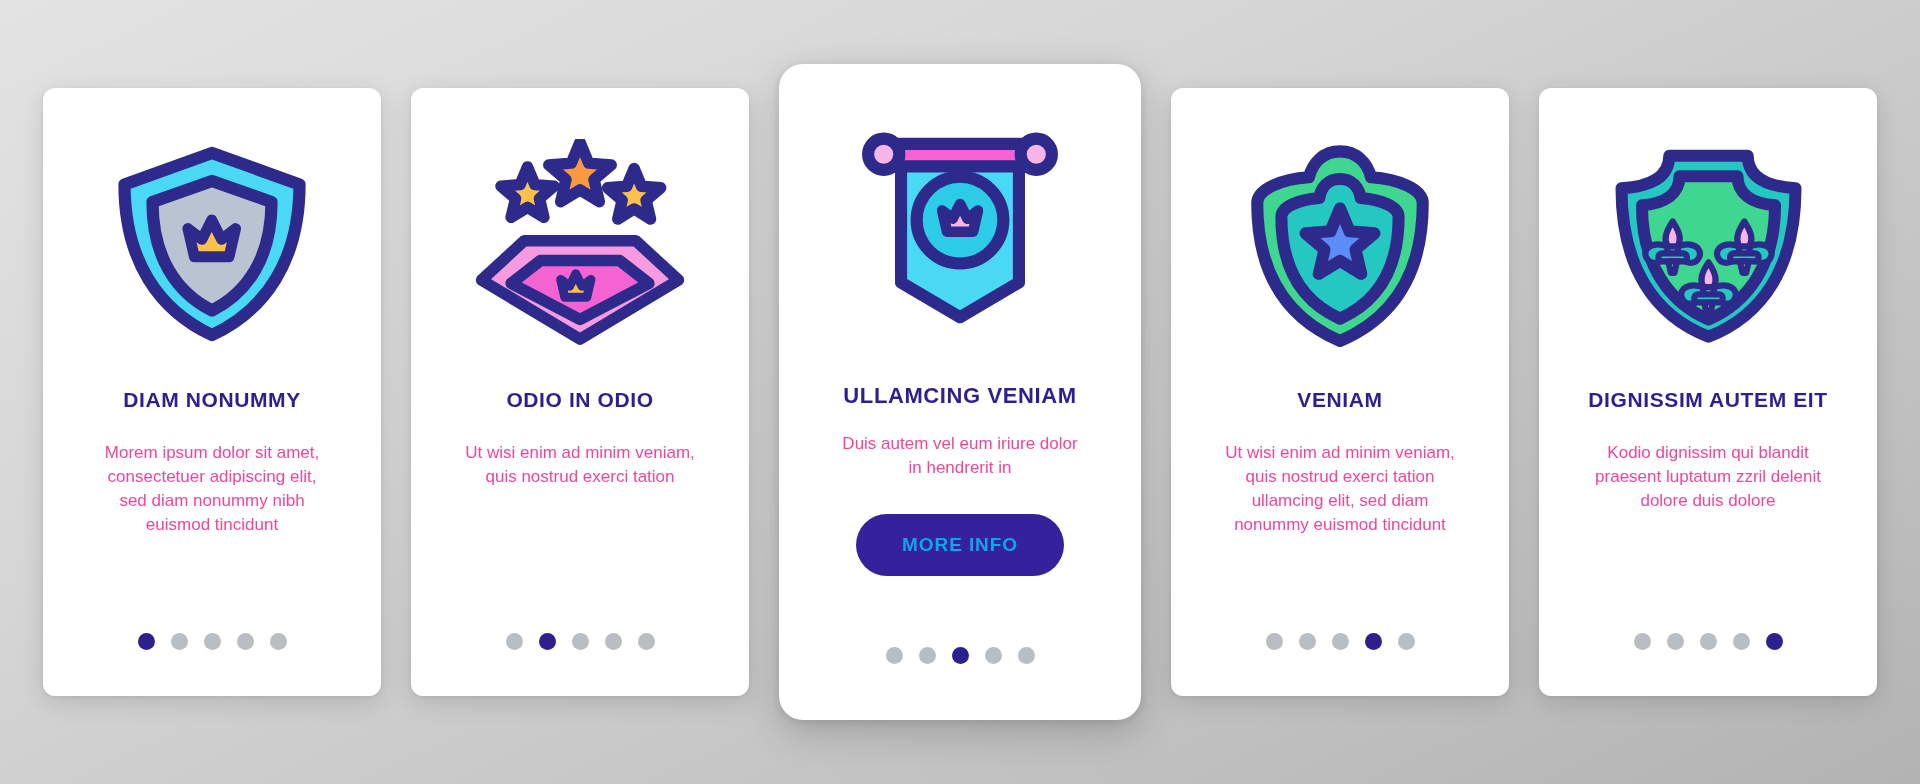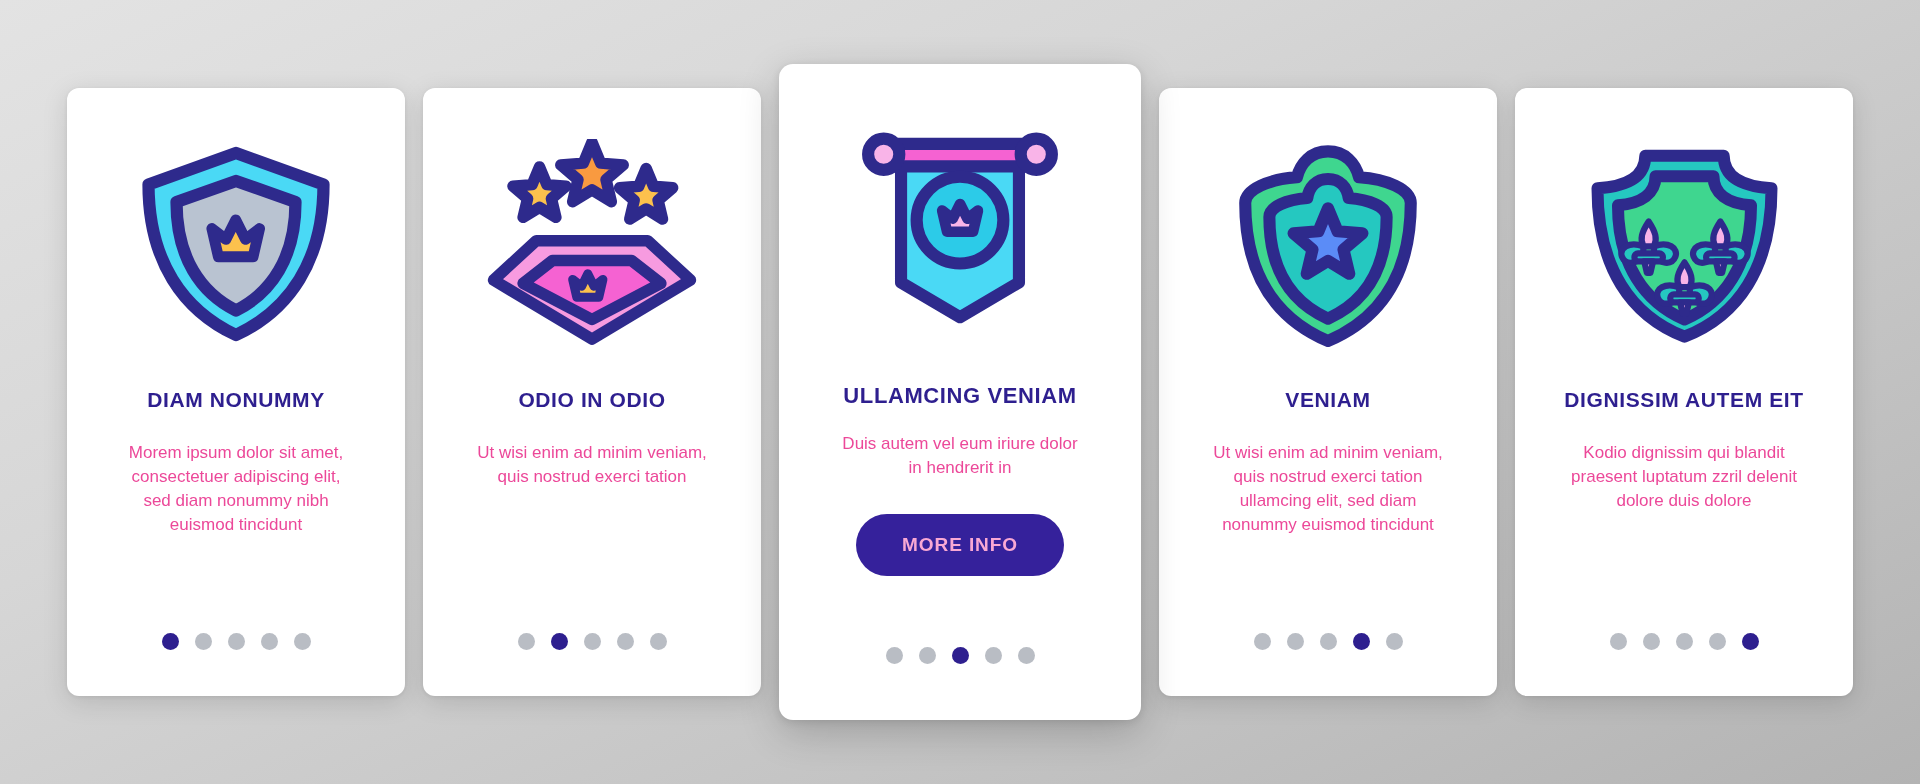--- a/index.html
+++ b/index.html
@@ -15,40 +15,40 @@
     background: linear-gradient(155deg, #e3e3e3 0%, #d6d6d6 35%, #c4c4c4 70%, #b3b3b3 100%);
     position: relative;
   }
 
   #stage {
     position: absolute;
     inset: 0;
     display: flex;
     align-items: center;
     justify-content: center;
-    gap: 18px;
+    gap: 30px;
   }
 
   .card {
     background: #ffffff;
     border-radius: 12px;
     width: 338px;
     height: 608px;
     box-shadow: 0 6px 26px rgba(0,0,0,0.13), 0 1px 4px rgba(0,0,0,0.07);
     display: flex;
     flex-direction: column;
     align-items: center;
     position: relative;
     flex: 0 0 auto;
   }
 
   .card.featured {
     width: 362px;
     height: 656px;
-    border-radius: 14px;
+    border-radius: 24px;
     box-shadow: 0 12px 40px rgba(0,0,0,0.20), 0 2px 8px rgba(0,0,0,0.10);
     z-index: 5;
   }
 
   .icon-area {
     height: 300px;
     width: 100%;
     display: flex;
     align-items: center;
     justify-content: center;
@@ -74,21 +74,21 @@
     color: #ec4899;
     text-align: center;
     padding: 0 30px;
     max-width: 300px;
   }
   .card.featured .card-body { margin-top: 24px; }
 
   .cta {
     margin-top: 34px;
     background: #35219b;
-    color: #f9a8d4;
+    color: #0ea5e9;
     border: none;
     border-radius: 34px;
     font-family: "Liberation Sans", sans-serif;
     font-size: 19px;
     font-weight: bold;
     letter-spacing: 0.9px;
     padding: 20px 46px;
     cursor: pointer;
   }
 

